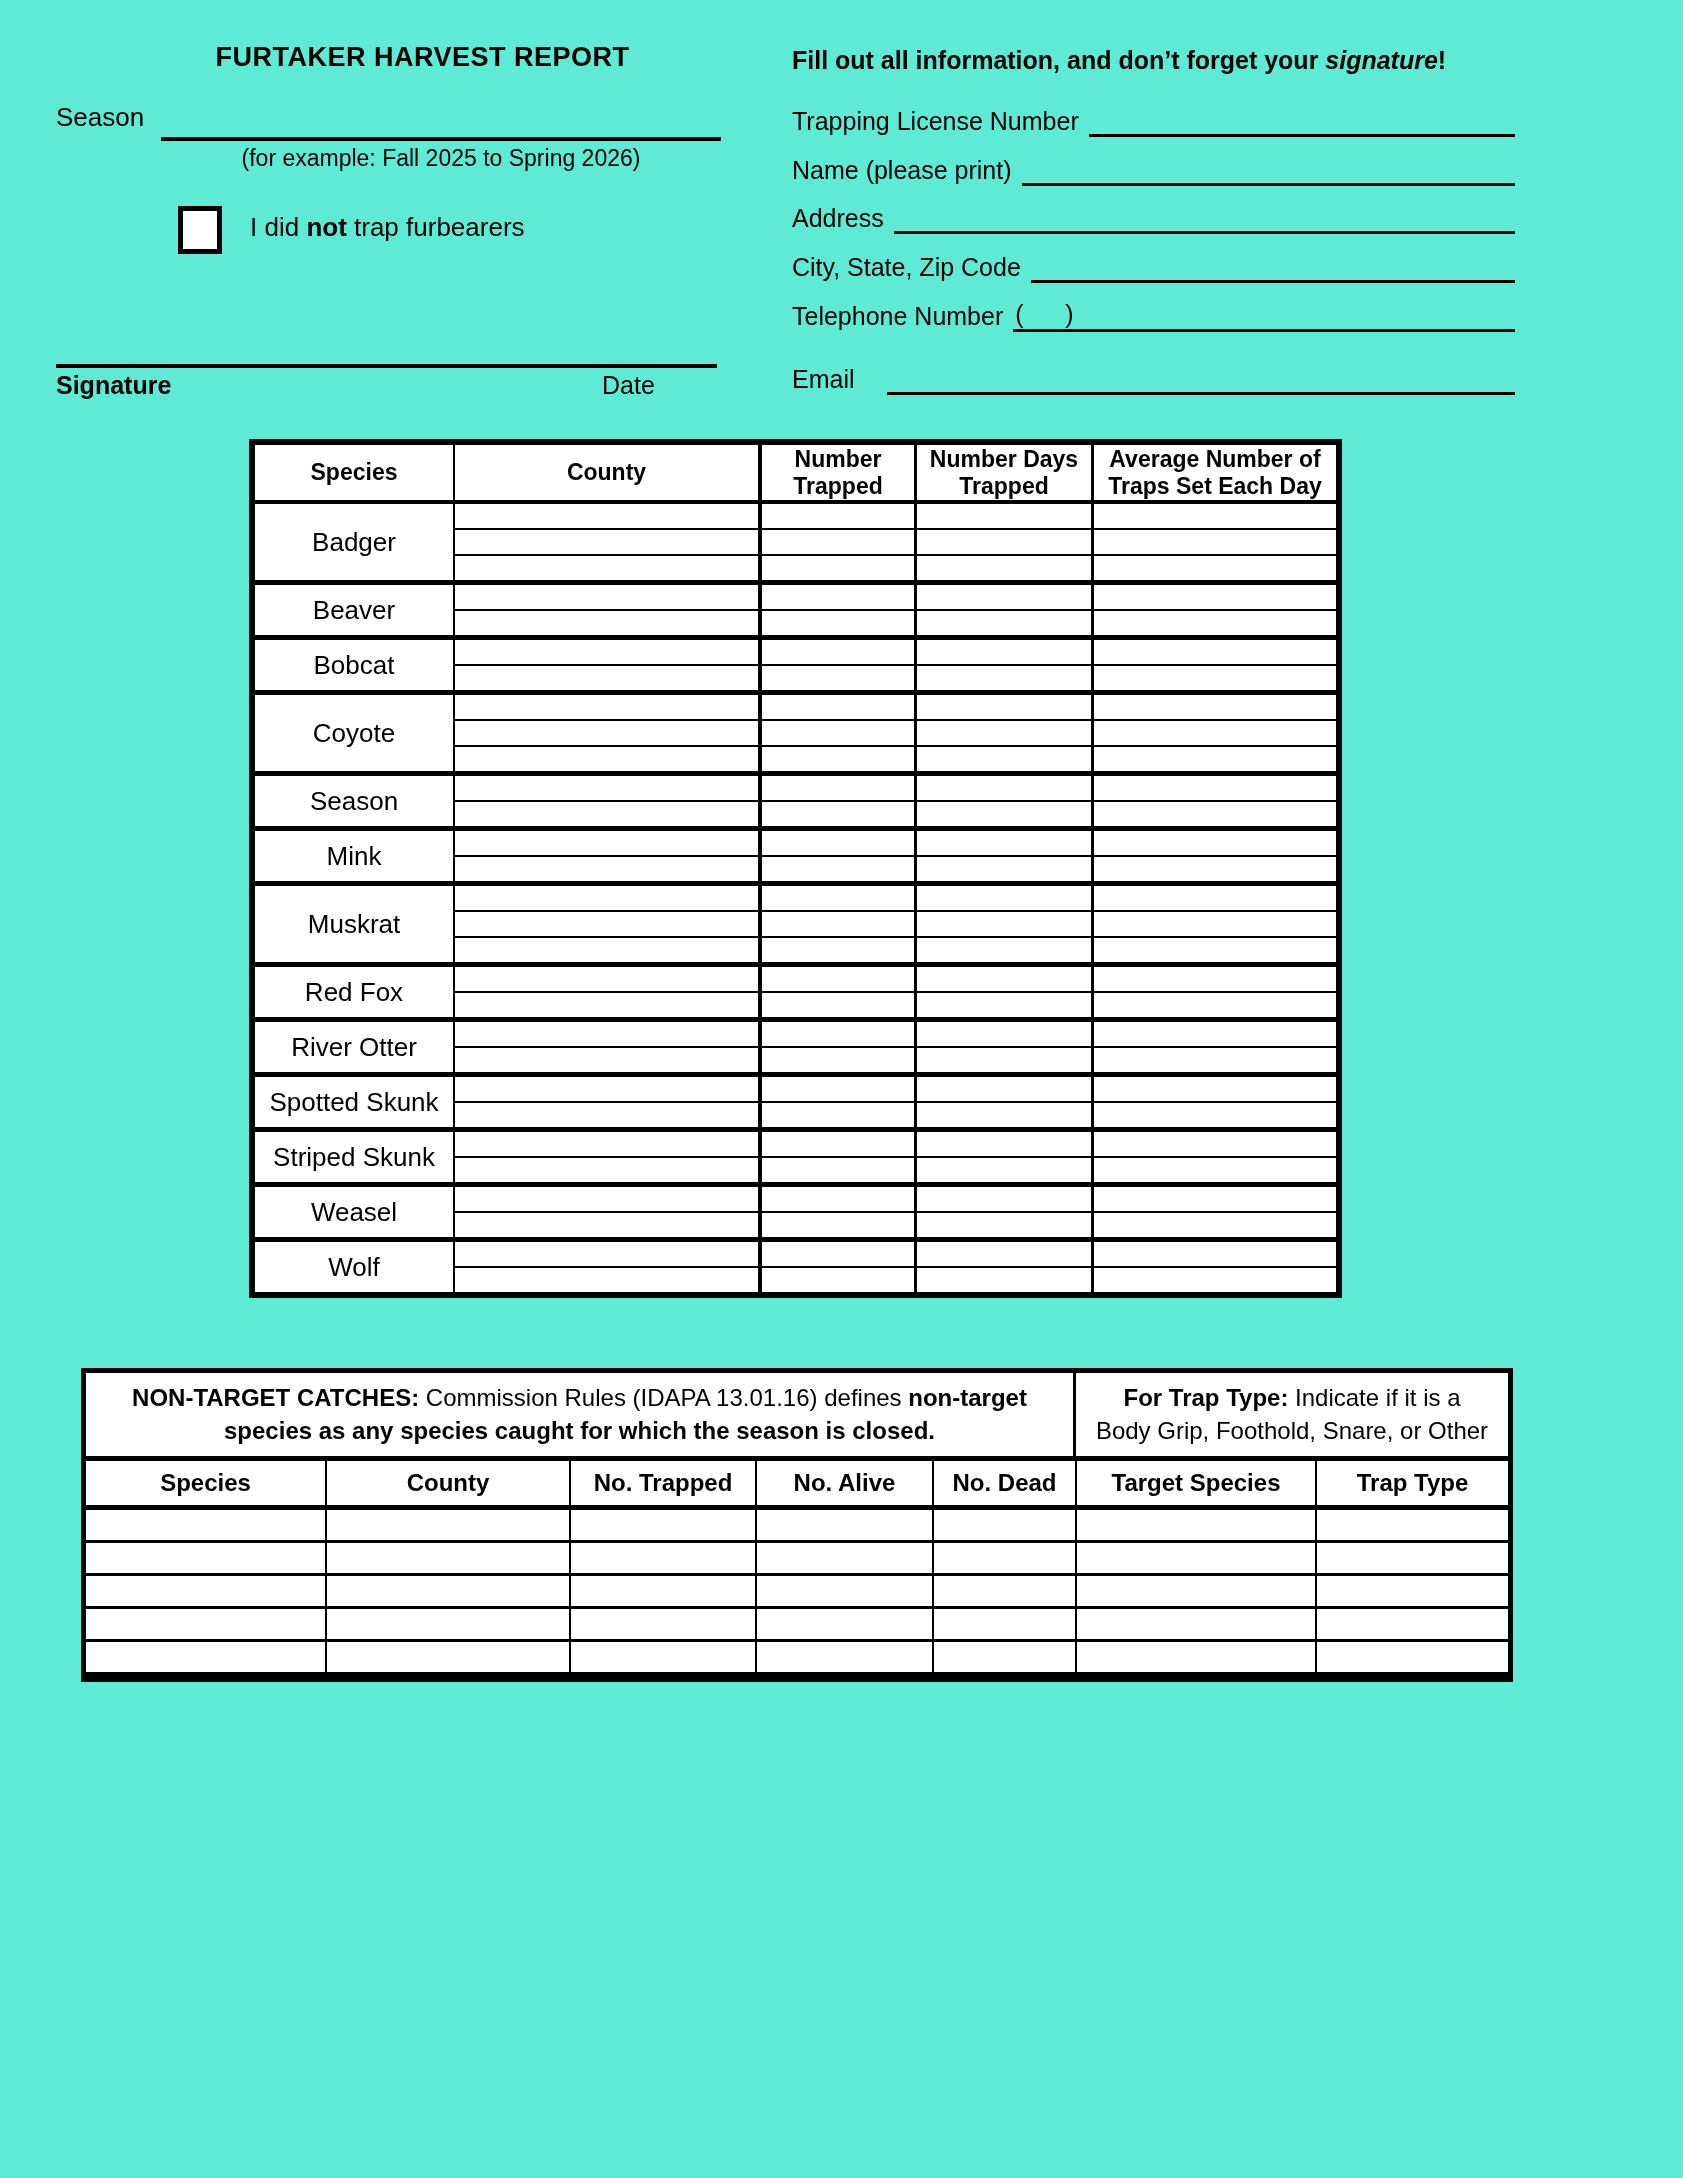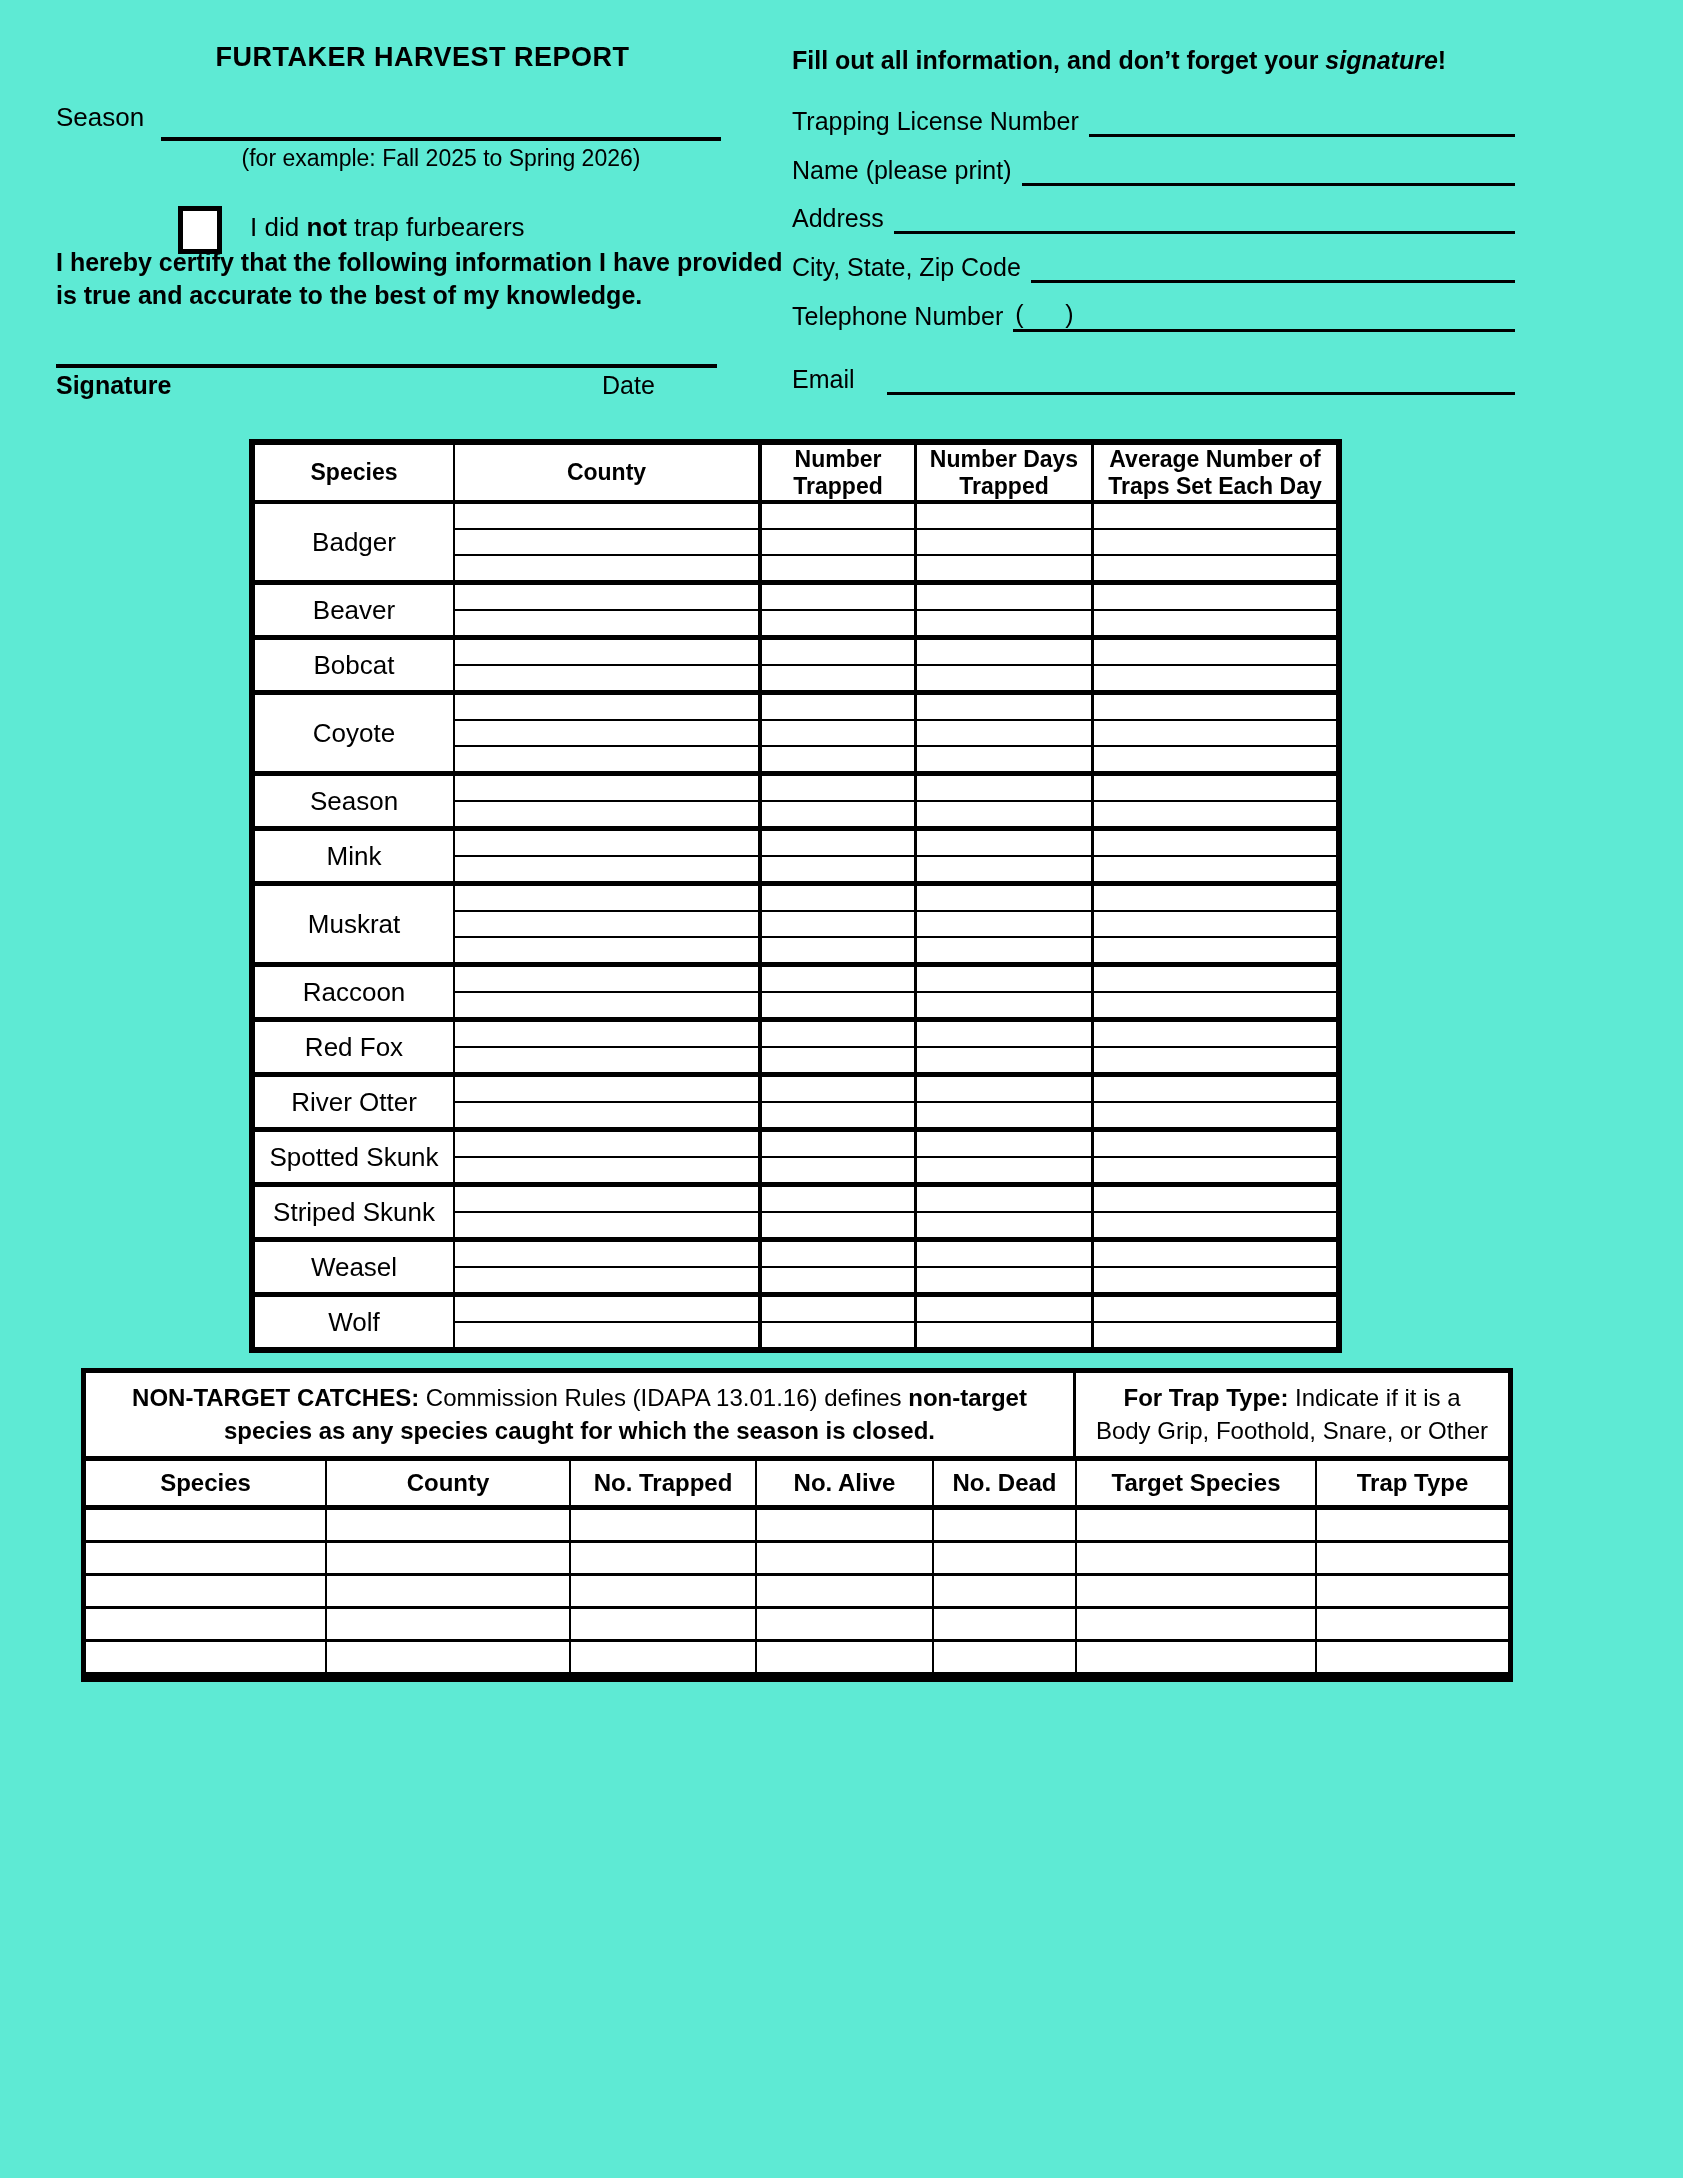--- a/index.html
+++ b/index.html
@@ -80,21 +80,20 @@
 
   <div class="title">FURTAKER HARVEST REPORT</div>
 
   <span class="season-label">Season</span>
   <div class="season-line"></div>
   <div class="season-hint">(for example: Fall 2025 to Spring 2026)</div>
 
   <div class="checkbox"></div>
   <div class="cb-label"><span>I did </span><b>not</b><span> trap furbearers</span></div>
 
-  <div class="certify">I hereby certify that the following information I have provided is true and accurate to the best of my knowledge.</div>
 
   <div class="sig-line"></div>
   <div class="sig-label">Signature</div>
   <div class="date-label">Date</div>
 
   <div class="instructions"><span>Fill out all information, and don’t forget your </span><span class="em">signature</span><span>!</span></div>
 
   <div id="contact-rows">
       <div class="contact-row" style="top: 99px;">
         <div class="lbl" style="display: inline-block;">Trapping License Number</div>
@@ -249,37 +248,20 @@
         </div>
         <div class="species-block has-sep">
           <div class="cell c-species species-name">Muskrat</div>
           <div class="lines">
             <div class="entry-line">
               <div class="cell c-county"></div>
               <div class="cell c-nt"></div>
               <div class="cell c-ndt"></div>
               <div class="cell c-avg"></div>
             </div>
-            <div class="entry-line">
-              <div class="cell c-county"></div>
-              <div class="cell c-nt"></div>
-              <div class="cell c-ndt"></div>
-              <div class="cell c-avg"></div>
-            </div>
-            <div class="entry-line">
-              <div class="cell c-county"></div>
-              <div class="cell c-nt"></div>
-              <div class="cell c-ndt"></div>
-              <div class="cell c-avg"></div>
-            </div>
-          </div>
-        </div>
-        <div class="species-block has-sep">
-          <div class="cell c-species species-name">Raccoon</div>
-          <div class="lines">
             <div class="entry-line">
               <div class="cell c-county"></div>
               <div class="cell c-nt"></div>
               <div class="cell c-ndt"></div>
               <div class="cell c-avg"></div>
             </div>
             <div class="entry-line">
               <div class="cell c-county"></div>
               <div class="cell c-nt"></div>
               <div class="cell c-ndt"></div>

